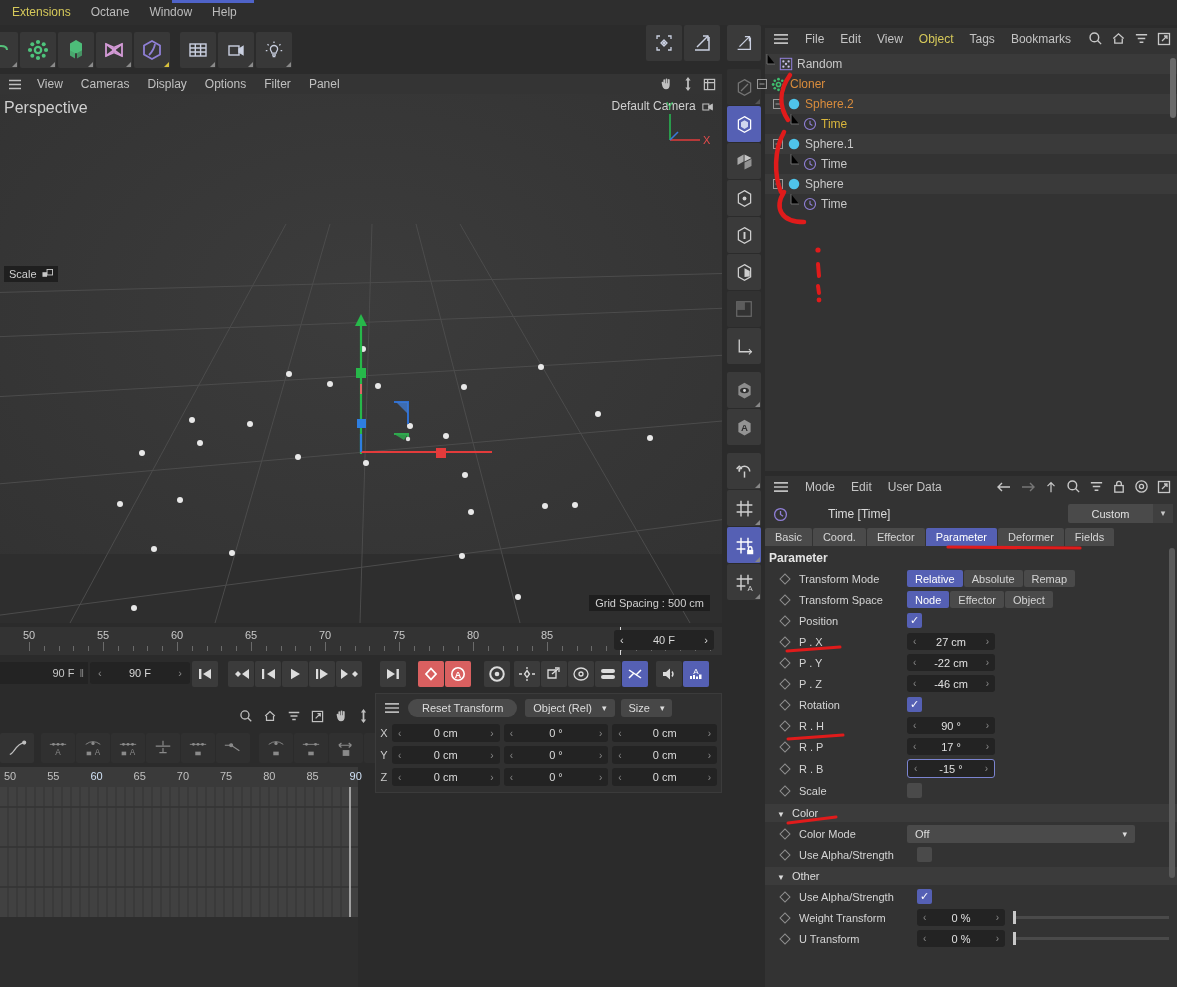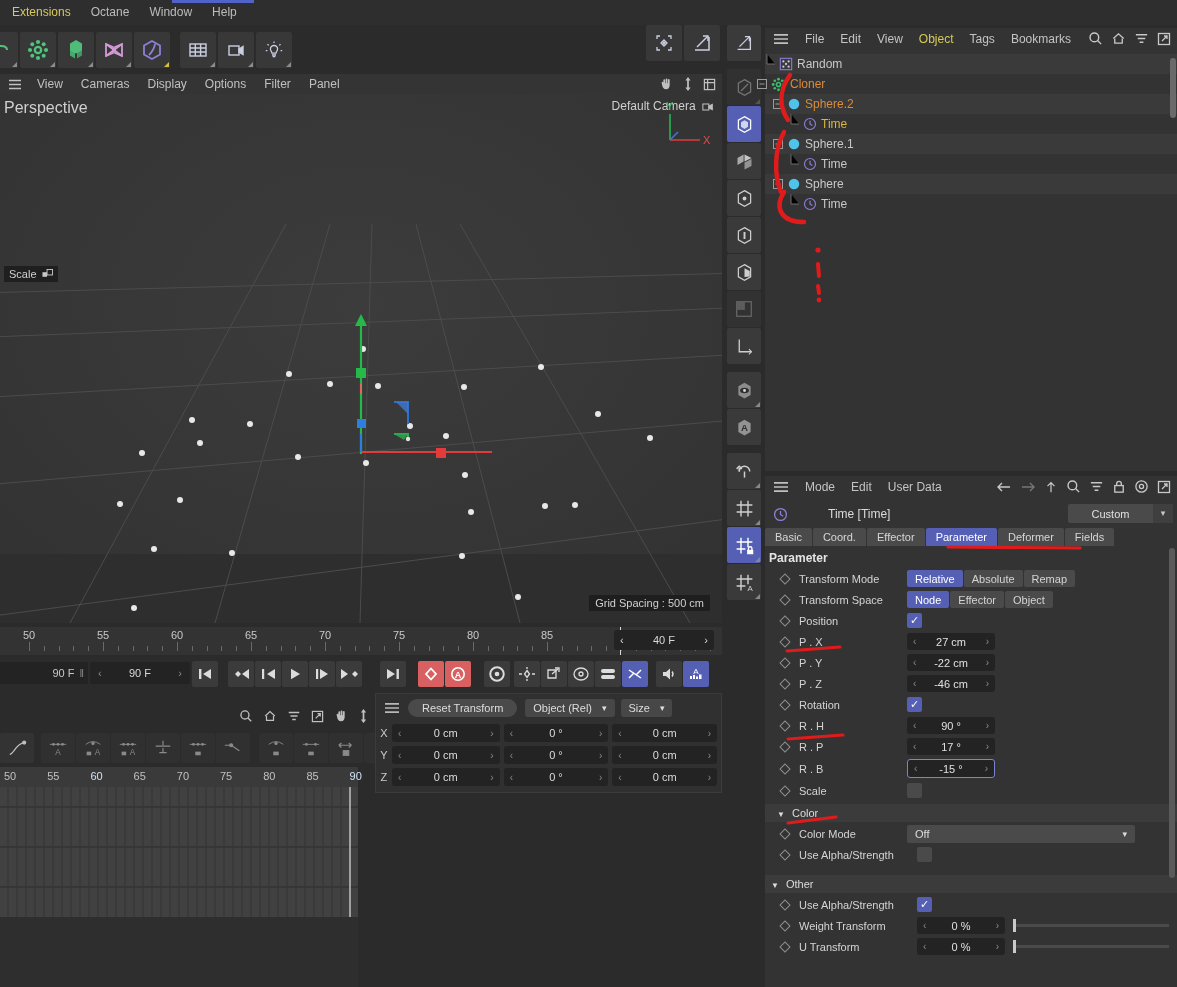--- a/index.html
+++ b/index.html
@@ -1323,21 +1323,21 @@
           <span>Off</span>
           <span style="font-size:9px;">▾</span>
         </span>
       </div>
       <div class="prow">
         <span class="diamond"></span>
         <span class="plabel" style="width:118px;">Use Alpha/Strength</span>
         <span class="cbox off"></span>
       </div>
 
-      <div class="grouphdr" style="margin-top:10px;padding-left:6px;">
+      <div class="grouphdr" style="margin-top:2px;">
         <span style="font-size:8px;">▼</span>
         <span style="margin-left:4px;">Other</span>
       </div>
       <div class="prow">
         <span class="diamond"></span>
         <span class="plabel" style="width:118px;">Use Alpha/Strength</span>
         <span class="cbox">✓</span>
       </div>
       <div class="prow">
         <span class="diamond"></span>

